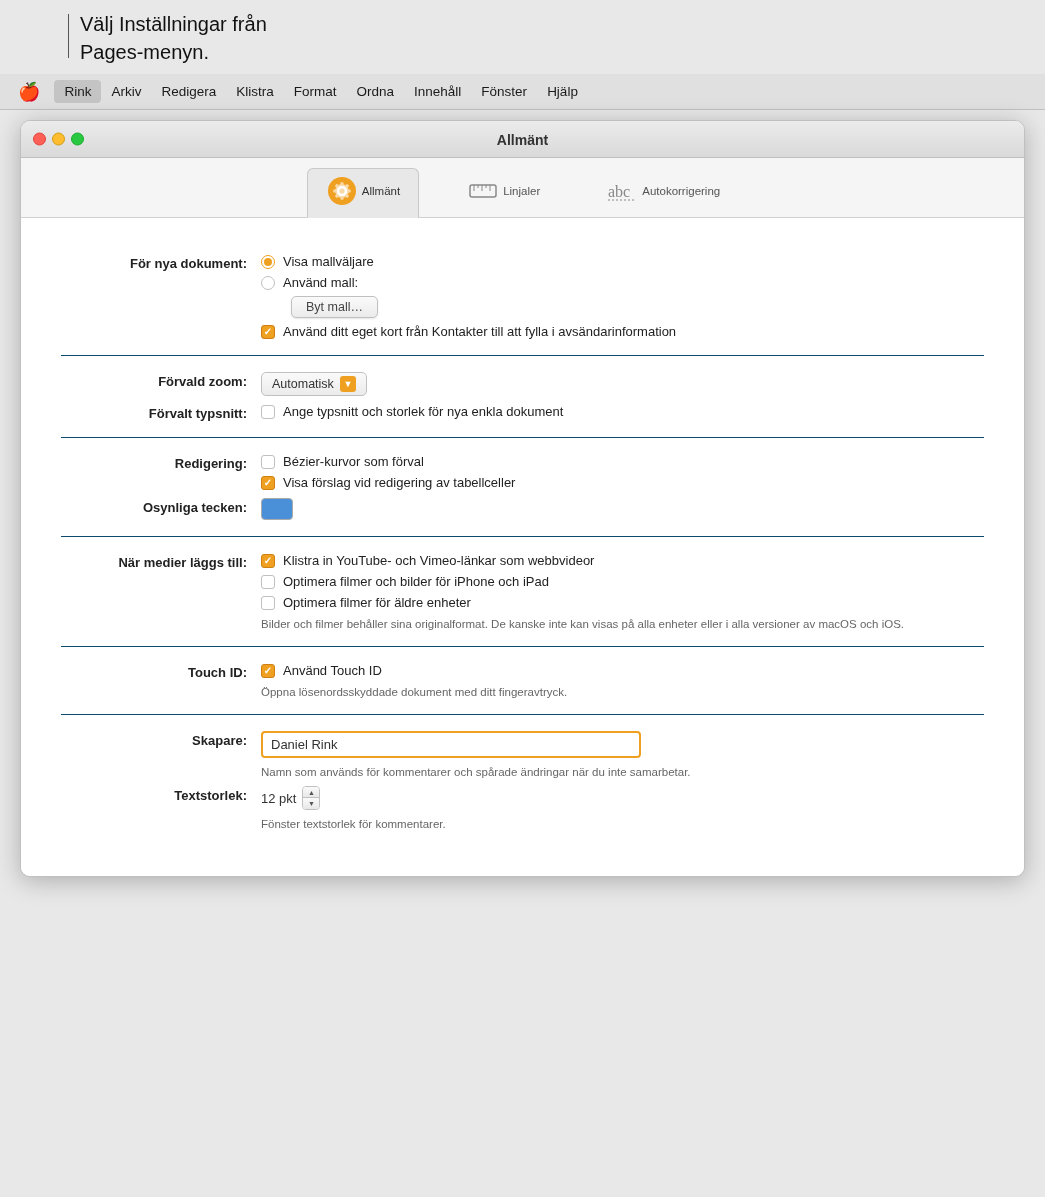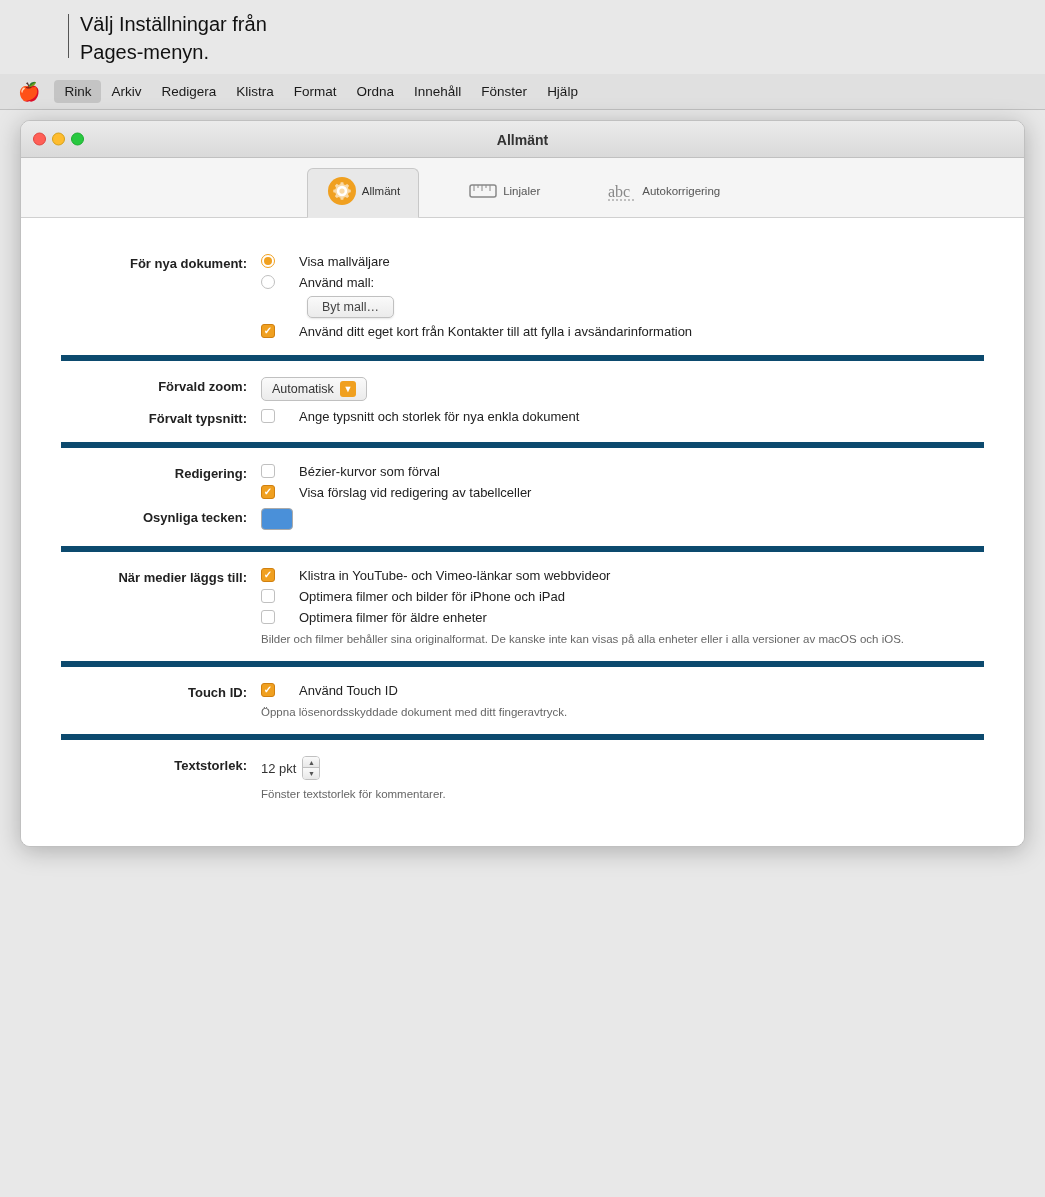--- a/index.html
+++ b/index.html
@@ -129,21 +129,21 @@
     }
 
     
     .content {
       background: white;
       padding: 20px 40px 30px 40px;
     }
 
     
     .settings-section {
-      border-bottom: 6px solid #0c4a6e;
+      border-bottom: 1px solid #0c4a6e;
       padding: 16px 0;
     }
     .settings-section:last-child { border-bottom: none; }
 
     .settings-row {
       display: flex;
       align-items: flex-start;
       margin-bottom: 8px;
     }
     .settings-row:last-child { margin-bottom: 0; }
@@ -161,22 +161,22 @@
 
     .row-content {
       flex: 1;
       display: flex;
       flex-direction: column;
       gap: 6px;
     }
 
     .row-inline {
       display: flex;
-      align-items: flex-start;
-      gap: 24px;
+      align-items: flex-end;
+      gap: 8px;
       font-size: 13px;
       color: #222;
     }
 
     
     .radio {
       width: 14px;
       height: 14px;
       border-radius: 50%;
       border: 1.5px solid #c0c0c0;
@@ -499,20 +499,27 @@
             <div class="checkbox checked"></div>
             <span>Använd Touch ID</span>
           </div>
           <div class="helper-text">Öppna lösenordsskyddade dokument med ditt fingeravtryck.</div>
         </div>
       </div>
     </div>
 
     <div class="settings-section">
       <div class="settings-row">
+        <div class="row-label">Skapare:</div>
+        <div class="row-content">
+          <input class="text-input" type="text" value="Daniel Rink" style="">
+          <div class="helper-text">Namn som används för kommentarer och spårade ändringar när du inte samarbetar.</div>
+        </div>
+      </div>
+      <div class="settings-row">
         <div class="row-label">Textstorlek:</div>
         <div class="row-content">
           <div class="row-inline">
             <div class="stepper">
               <span class="stepper-value">12 pkt</span>
               <div class="stepper-buttons">
                 <div class="stepper-btn">▲</div>
                 <div class="stepper-btn">▼</div>
               </div>
             </div>

